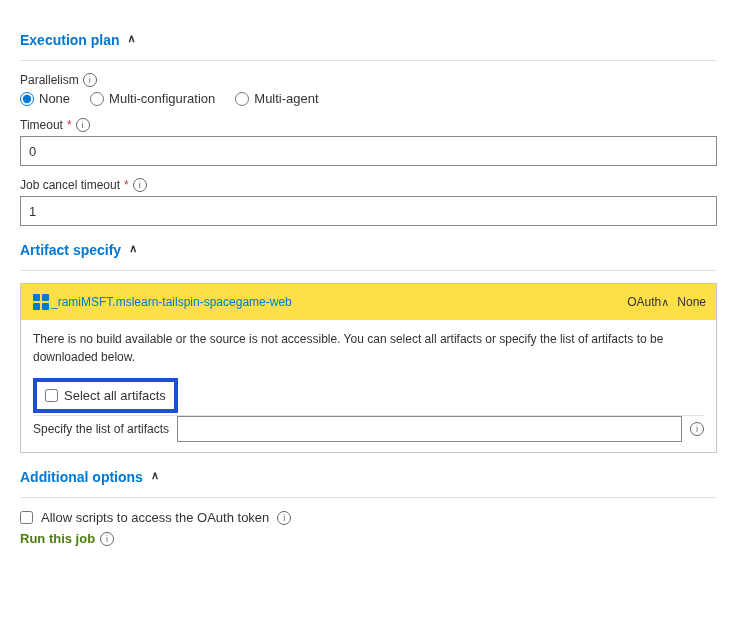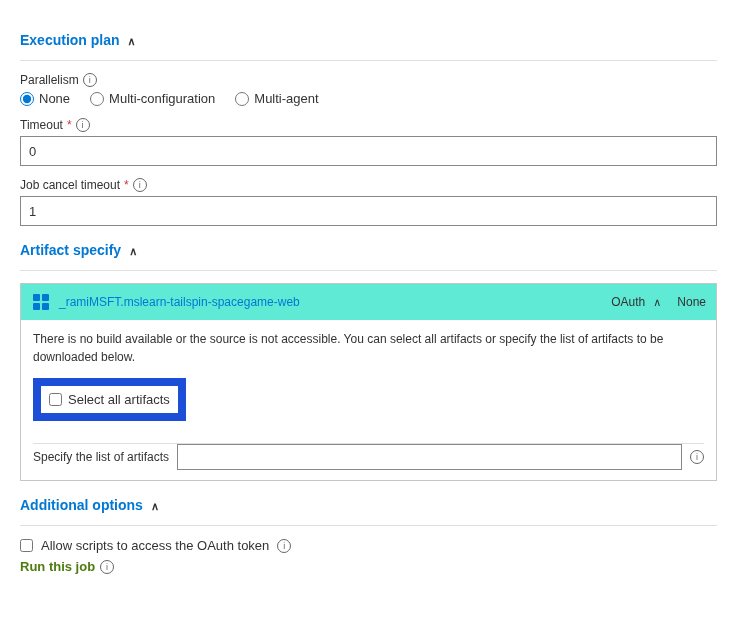--- a/index.html
+++ b/index.html
@@ -8,21 +8,21 @@
       font-size: 13px;
       color: #333;
       background: #fff;
       width: 737px;
       min-height: 637px;
       padding: 16px 20px;
     }
 
     .section-header {
       display: flex;
-      align-items: flex-end;
+      align-items: flex-start;
       gap: 8px;
       font-size: 14px;
       font-weight: 600;
       color: #0078d4;
       margin-bottom: 12px;
       margin-top: 16px;
     }
     .section-header .chevron {
       font-size: 11px;
       color: #333;
@@ -96,23 +96,22 @@
 
     
     .artifact-box {
       border: 1px solid #c8c6c4;
       margin-bottom: 16px;
     }
 
     .artifact-header-row {
       display: flex;
       align-items: center;
-      background: #5eead4;
+      background: #fde047;
       padding: 8px 10px;
-      gap: 8px;
     }
     .artifact-icon {
       width: 20px;
       height: 20px;
       flex-shrink: 0;
     }
     .artifact-link {
       color: #0078d4;
       font-size: 12px;
       text-decoration: none;
@@ -141,24 +140,24 @@
       font-size: 12px;
       color: #333;
       line-height: 1.5;
       margin-bottom: 12px;
     }
 
     .select-all-row {
       display: flex;
       align-items: center;
       gap: 6px;
-      border: 8px solid #1d4ed8;
+      border: 4px solid #1d4ed8;
       padding: 6px 8px;
       display: inline-flex;
-      margin-bottom: 22px;
+      margin-bottom: 2px;
       cursor: pointer;
     }
     .select-all-row input[type="checkbox"] {
       width: 13px;
       height: 13px;
     }
     .select-all-label {
       font-size: 13px;
       color: #333;
     }

